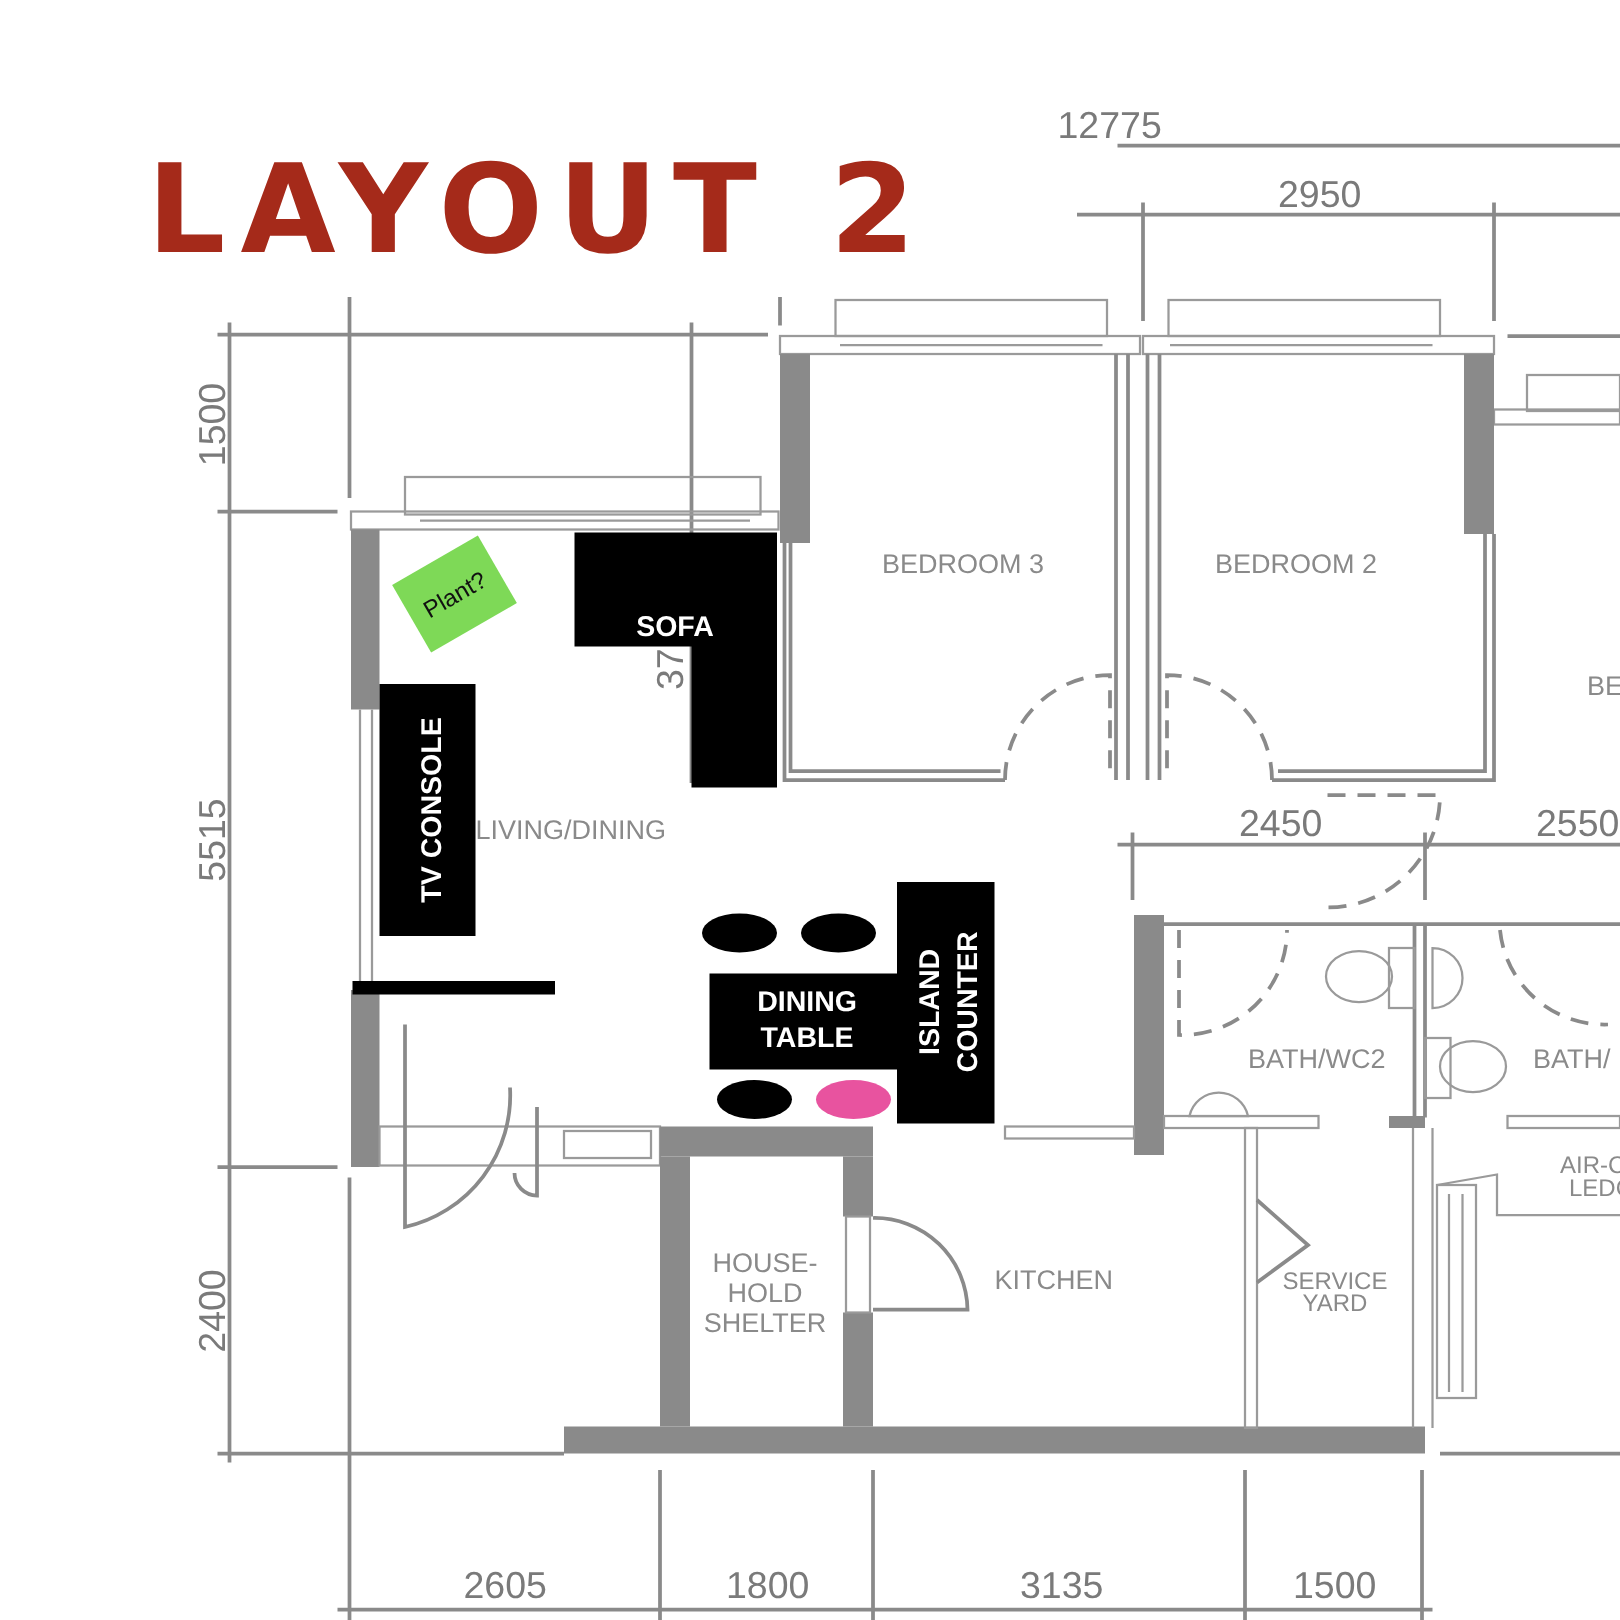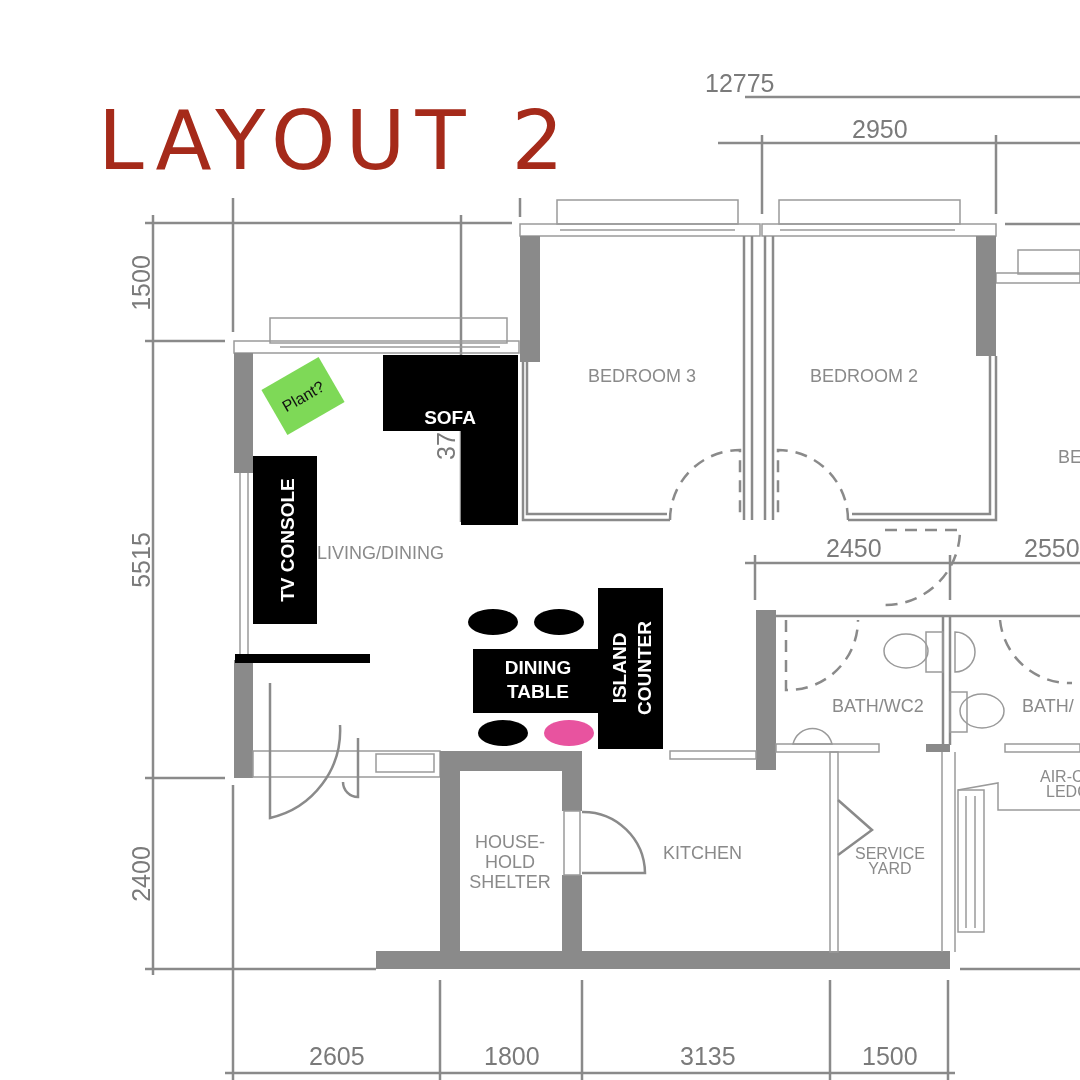--- a/index.html
+++ b/index.html
@@ -1,20 +1,20 @@
 <!DOCTYPE html>
 <html><head>
 <meta charset="utf-8">
 <style>
   html, body { margin:0; padding:0; background:#ffffff; }
   body { width:1080px; height:1080px; position:relative; overflow:hidden; font-family:"Liberation Sans", sans-serif; }
   #plan { position:absolute; left:0; top:0; width:1080px; height:1080px; }
   .title {
     position:absolute; left:98px; top:100px; margin:0;
-    font-family:"DejaVu Sans", sans-serif; font-weight:normal; font-size:82px;
+    font-family:"DejaVu Sans", sans-serif; font-weight:bold; font-size:82px;
     letter-spacing:10px; color:#a52a1a; line-height:1;
   }
   .dim { fill:#7a7a7a; font-family:"Liberation Sans", sans-serif; font-size:25px; }
   .room { fill:#8a8a8a; font-family:"Liberation Sans", sans-serif; font-size:18px; }
   .room-sm { fill:#8a8a8a; font-family:"Liberation Sans", sans-serif; font-size:16px; }
   .furn-label { fill:#ffffff; font-family:"Liberation Sans", sans-serif; font-weight:bold; font-size:19px; }
   .plant-label { fill:#111111; font-family:"Liberation Sans", sans-serif; font-size:16px; }
   .dl { stroke:#8a8a8a; stroke-width:2.5; fill:none; }
   .thin { stroke:#9a9a9a; stroke-width:1.5; fill:none; }
   .wall { fill:#8a8a8a; }

